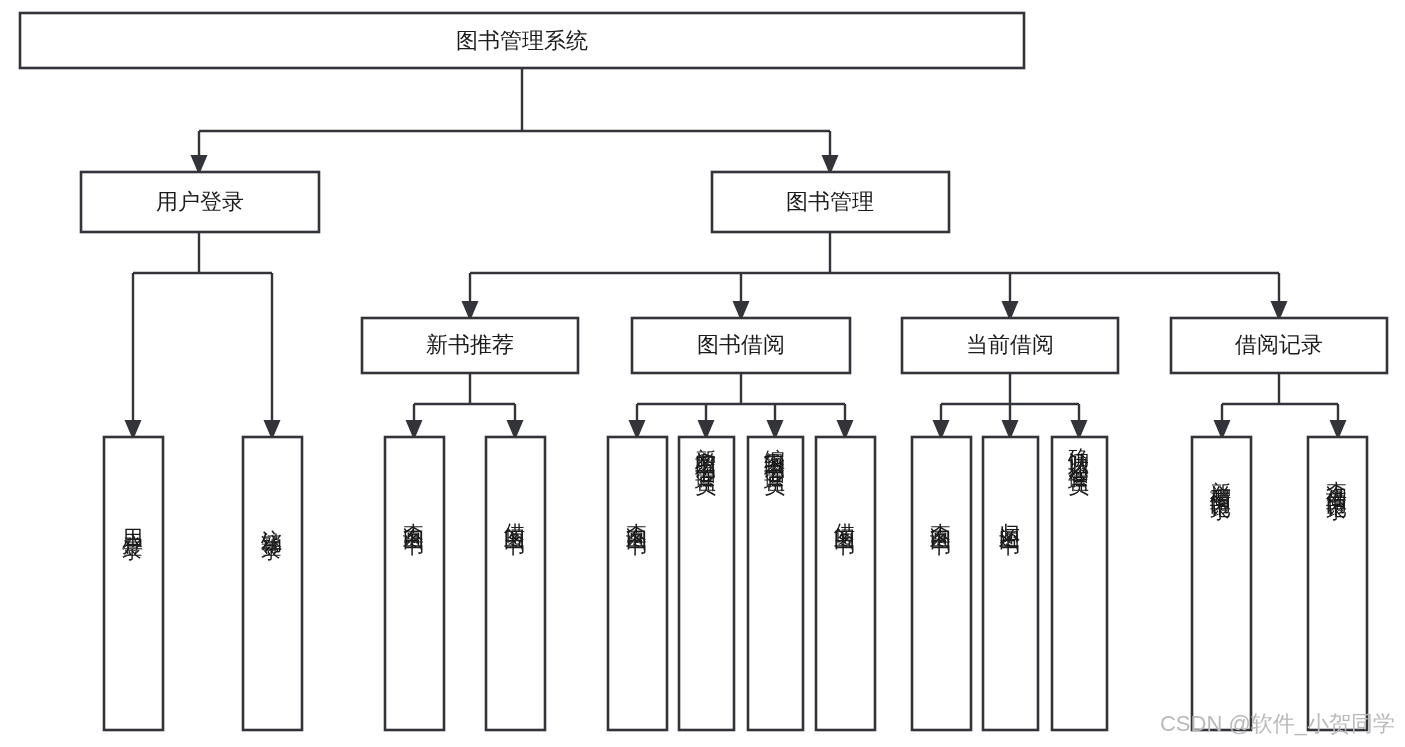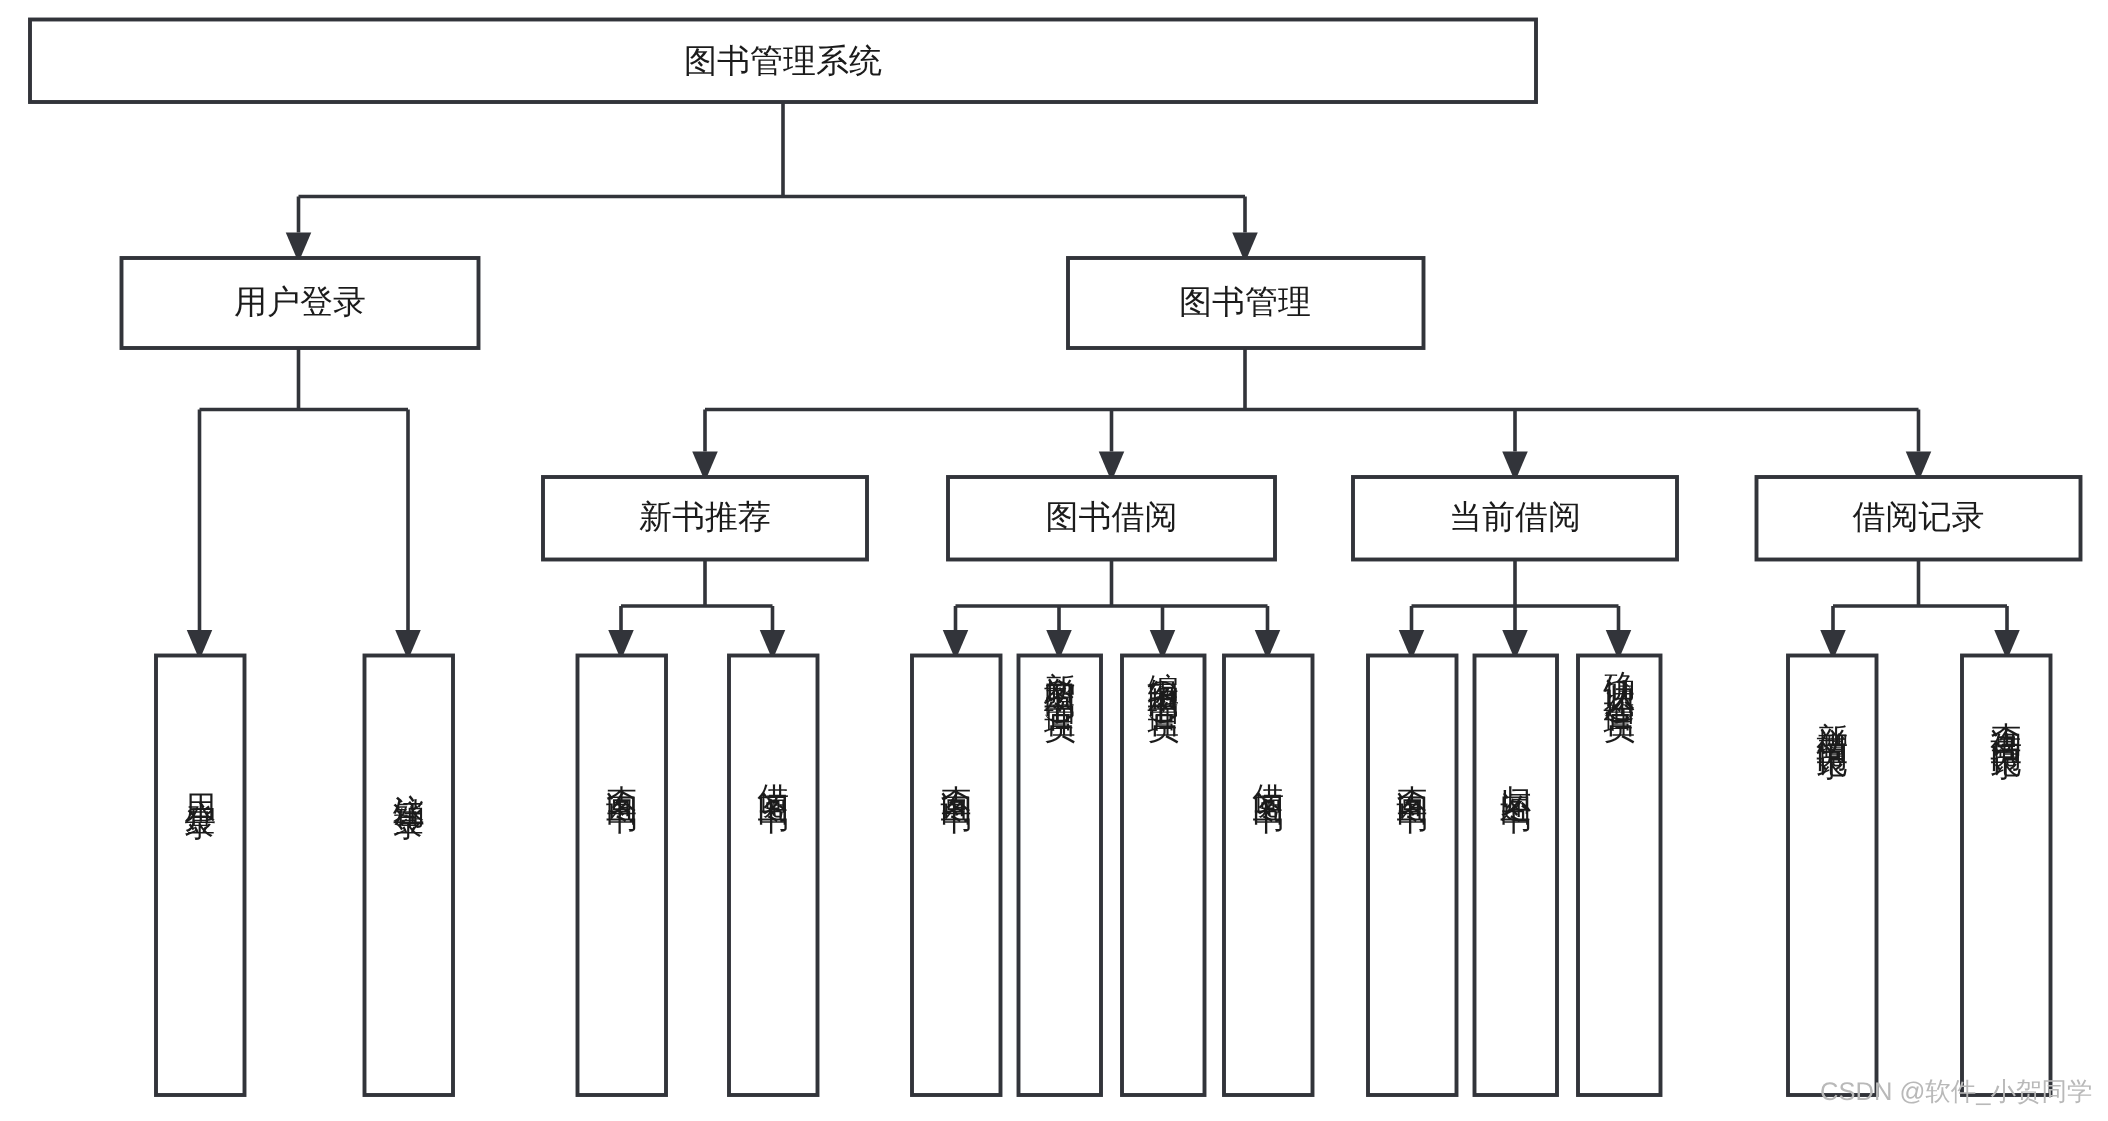--- a/index.html
+++ b/index.html
@@ -57,21 +57,21 @@
   }
   .arrow-head {
     fill: #32343a;
     stroke: none;
   }
   .watermark {
     position: absolute;
     right: 10px;
     bottom: 8px;
     font-family: "Liberation Sans", "DejaVu Sans", sans-serif;
-    font-size: 17px;
+    font-size: 22px;
     color: #b9b9b9;
     white-space: nowrap;
     pointer-events: none;
     user-select: none;
   }
 </style>
 </head>
 <body>
 
 <div id="diagram-root">

